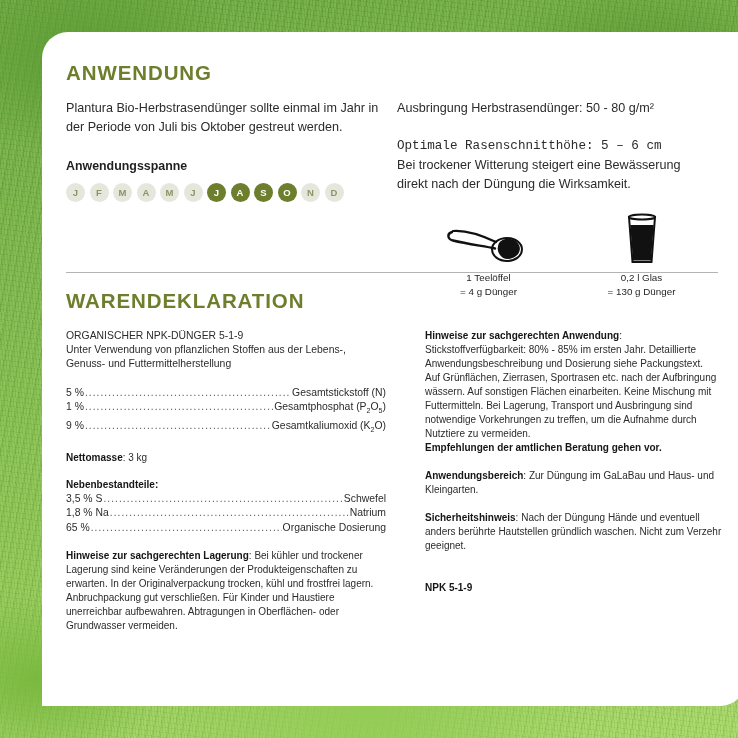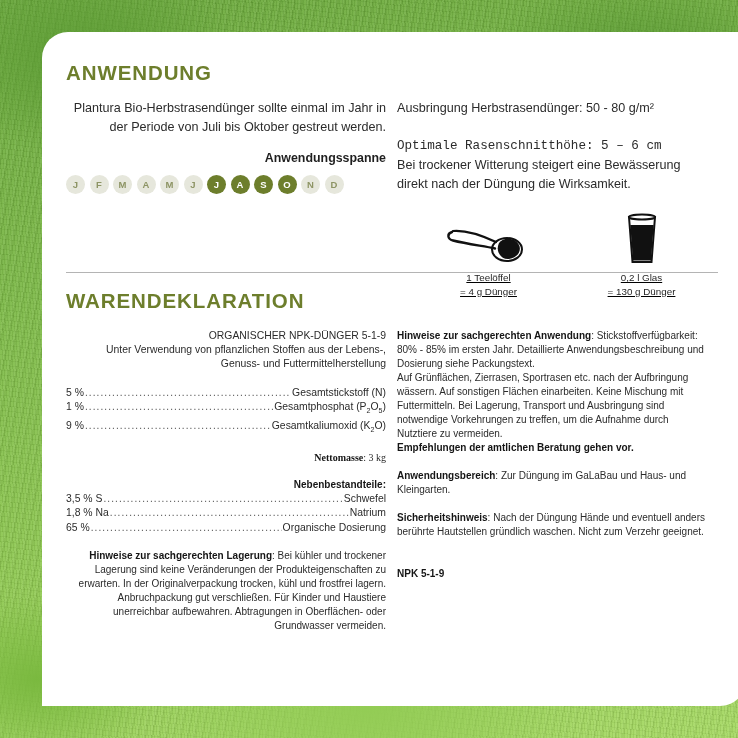--- a/index.html
+++ b/index.html
@@ -80,21 +80,21 @@
     font-size: 20.5px;
     font-weight: bold;
     letter-spacing: 0.9px;
     font-family: "Liberation Sans", sans-serif;
   }
 
   
   #anwendung-section { position: absolute; top: 29px; left: 0; width: 656px; }
 
   .two-col { display: flex; }
-  .col-left  { width: 320px; text-align: right; }
+  .col-left  { width: 320px; }
   .col-right { width: 310px; margin-left: 11px; }
 
   .body-text {
     font-size: 12.6px;
     line-height: 19px;
     color: #2b2b2b;
   }
 
   .sub-heading {
     font-size: 12.4px;
@@ -120,21 +120,20 @@
     font-family: "Liberation Sans", sans-serif;
   }
   .month-badge.off { background: #e6e7dc; color: #8d9464; }
   .month-badge.on  { background: #6d7e2c; color: #ffffff; }
 
   
   #dosage-row {
     display: flex;
     margin-top: 19px;
     padding-left: 26px;
-    text-decoration: underline;
   }
   .dosage-item {
     width: 150px;
     text-align: center;
   }
   .dosage-item:first-child { margin-right: 22px; }
   .dosage-art {
     height: 52px;
     display: flex;
     align-items: flex-end;
@@ -160,21 +159,21 @@
   
   #waren-section { position: absolute; top: 257px; left: 0; width: 656px; }
 
   .decl-text {
     font-size: 10px;
     line-height: 14px;
     color: #2b2b2b;
   }
   .decl-text b, .decl-text strong { font-weight: bold; color: #151515; }
 
-  .decl-para { margin-bottom: 13px; font-family: Liberation Serif, serif; }
+  .decl-para { margin-bottom: 13px; }
   .decl-para:last-child { margin-bottom: 0; }
 
   .caps-line { font-size: 10.4px; line-height: 14.2px; color: #2b2b2b; }
 
   
   .leader-row {
     display: flex;
     align-items: baseline;
     font-size: 10.4px;
     line-height: 14.4px;
@@ -203,21 +202,21 @@
 <div id="card">
   <div class="inner">
 
     <div id="anwendung-section">
       <div class="section-title">ANWENDUNG</div>
 
       <div class="two-col" style="margin-top:14px;">
         <div class="col-left">
           <div class="body-text">Plantura Bio-Herbstrasendünger sollte einmal im Jahr in der Periode von Juli bis Oktober gestreut werden.</div>
 
-          <div class="sub-heading" style="margin-top:14px;">Anwendungsspanne</div>
+          <div class="sub-heading" style="margin-top:22px;">Anwendungsspanne</div>
 
           <div id="month-strip">
               <div class="month-badge off">J</div>
               <div class="month-badge off">F</div>
               <div class="month-badge off">M</div>
               <div class="month-badge off">A</div>
               <div class="month-badge off">M</div>
               <div class="month-badge off">J</div>
               <div class="month-badge on">J</div>
               <div class="month-badge on">A</div>
@@ -269,21 +268,21 @@
           </div>
         </div>
       </div>
     </div>
 
     <div id="divider"></div>
 
     <div id="waren-section">
       <div class="section-title">WARENDEKLARATION</div>
 
-      <div class="two-col" style="margin-top:16px;">
+      <div class="two-col" style="margin-top:16px;gap:28px;">
 
         <div class="col-left">
 
           <div class="caps-line">ORGANISCHER NPK-DÜNGER 5-1-9</div>
           <div class="caps-line">Unter Verwendung von pflanzlichen Stoffen aus der Lebens-, Genuss- und Futtermittelherstellung</div>
 
           <div class="spacer-14"></div>
 
           <div id="nutrient-table">
               <div class="leader-row">

